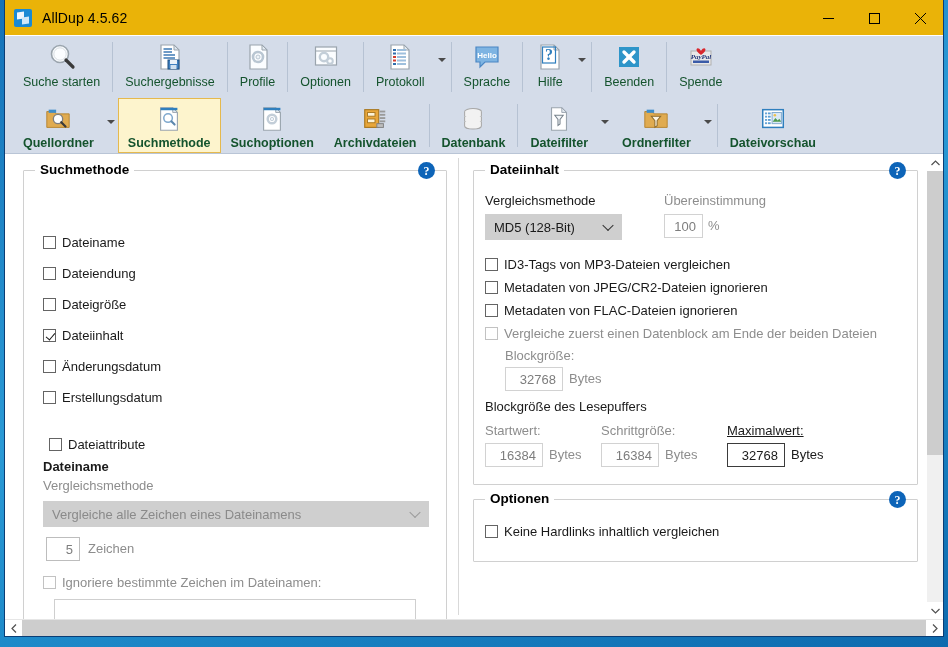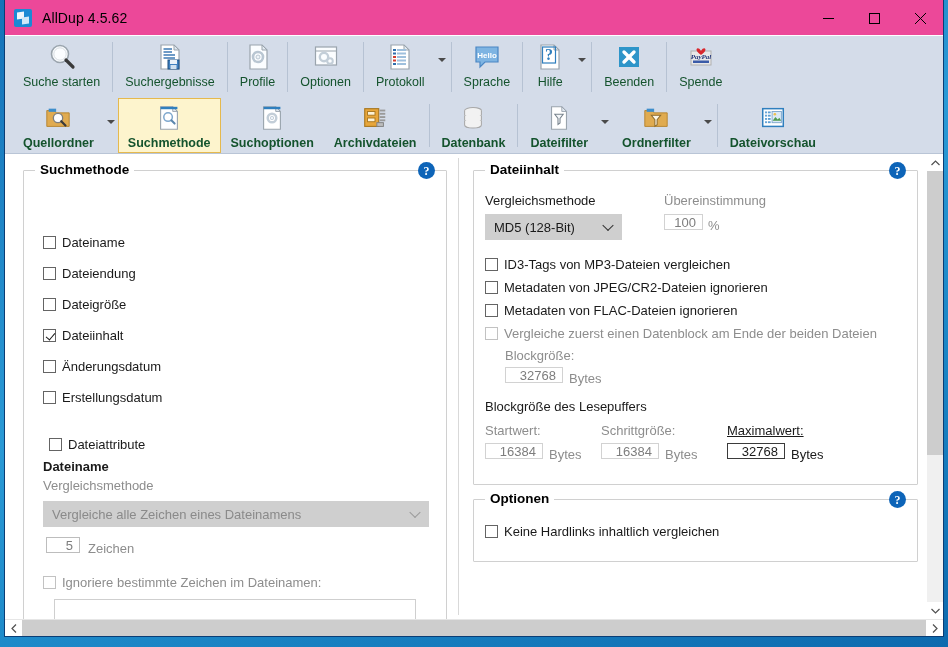--- a/index.html
+++ b/index.html
@@ -20,21 +20,21 @@
     left: 4px; top: 0; width: 940px; height: 637px;
     background: #ffffff;
     border: 1px solid #0a3d75;
     border-top: none;
     display: flex; flex-direction: column;
   }
 
   
   .titlebar {
     height: 36px; min-height: 36px;
-    background: #ec4899;
+    background: #eab308;
     display: flex; align-items: center;
     border-bottom: 1px solid #ffffff;
     position: relative;
   }
   .app-icon {
     width: 18px; height: 18px; margin-left: 9px;
     background: #1a8ad4; border-radius: 2px;
     position: relative; flex: none;
   }
   .app-icon:before {
@@ -73,21 +73,21 @@
     padding: 5px 9px 2px 9px;
     cursor: default;
     border: 1px solid transparent;
     position: relative;
   }
   .rb-item.selected {
     background: #fdf4cd;
     border: 1px solid #e5b94e;
   }
   .rb-label { font-size: 12.5px; color: #14532d; white-space: nowrap; margin-top: 3px; }
-  .rb-icon { height: 30px; display:flex; align-items:flex-start; justify-content:center; }
+  .rb-icon { height: 30px; display:flex; align-items:center; justify-content:center; }
   .rb-sep {
     width: 1px; background: #b6c2d3;
     margin: 6px 2px 6px 2px;
   }
   .rb-caret {
     display:flex; align-items:flex-start; padding-top:22px;
     width: 14px; justify-content:center;
   }
   .caret-dn {
     width:0;height:0;border-left:4px solid transparent;border-right:4px solid transparent;
@@ -161,21 +161,21 @@
   .combo.disabled { color: #8a8a8a; }
   .combo .chev {
     position:absolute; right: 9px; top: 50%;
     width: 8px; height: 8px;
     border-right: 1.4px solid #333; border-bottom: 1.4px solid #333;
     transform: translateY(-70%) rotate(45deg);
   }
   .combo.disabled .chev { border-color:#9b9b9b; }
 
   .txtbox {
-    height: 16px;
+    height: 24px;
     border: 1px solid #bdbdbd;
     background: #ffffff;
     display: flex; align-items: center; justify-content: flex-end;
     padding: 0 6px;
     font-size: 13px; color: #7d7d7d;
   }
   .txtbox.active { border-color: #3b3b3b; color: #1a1a1a; }
   .txtbox.blank { justify-content: flex-start; color:#1a1a1a; }
 
   .cbrow { display: flex; align-items: center; gap: 6px; }

